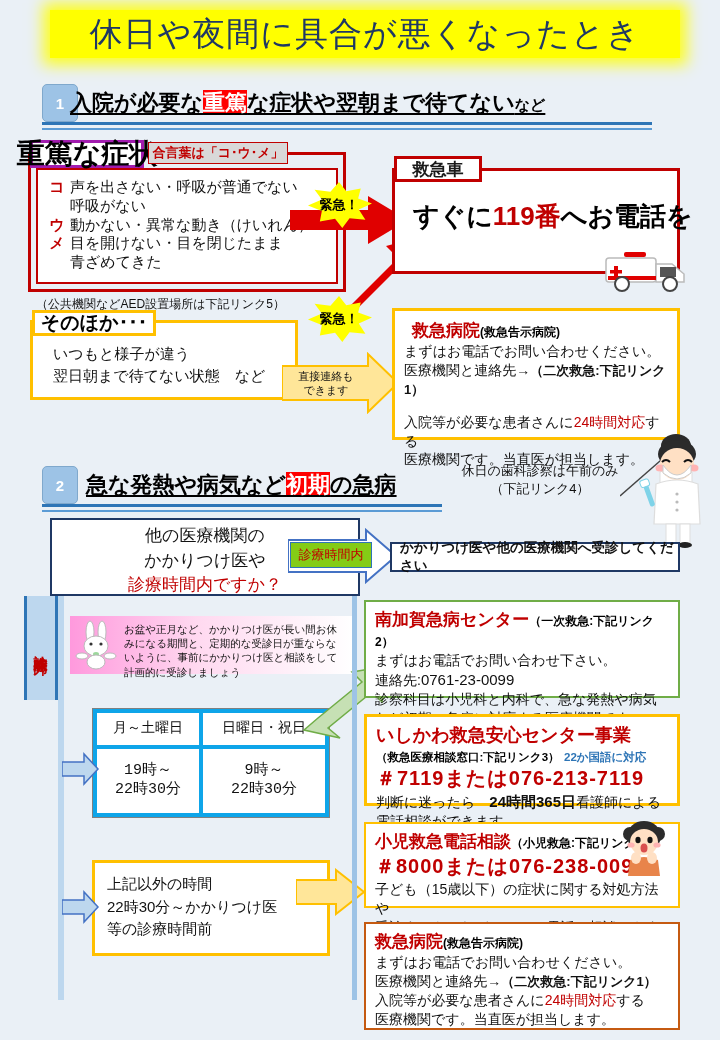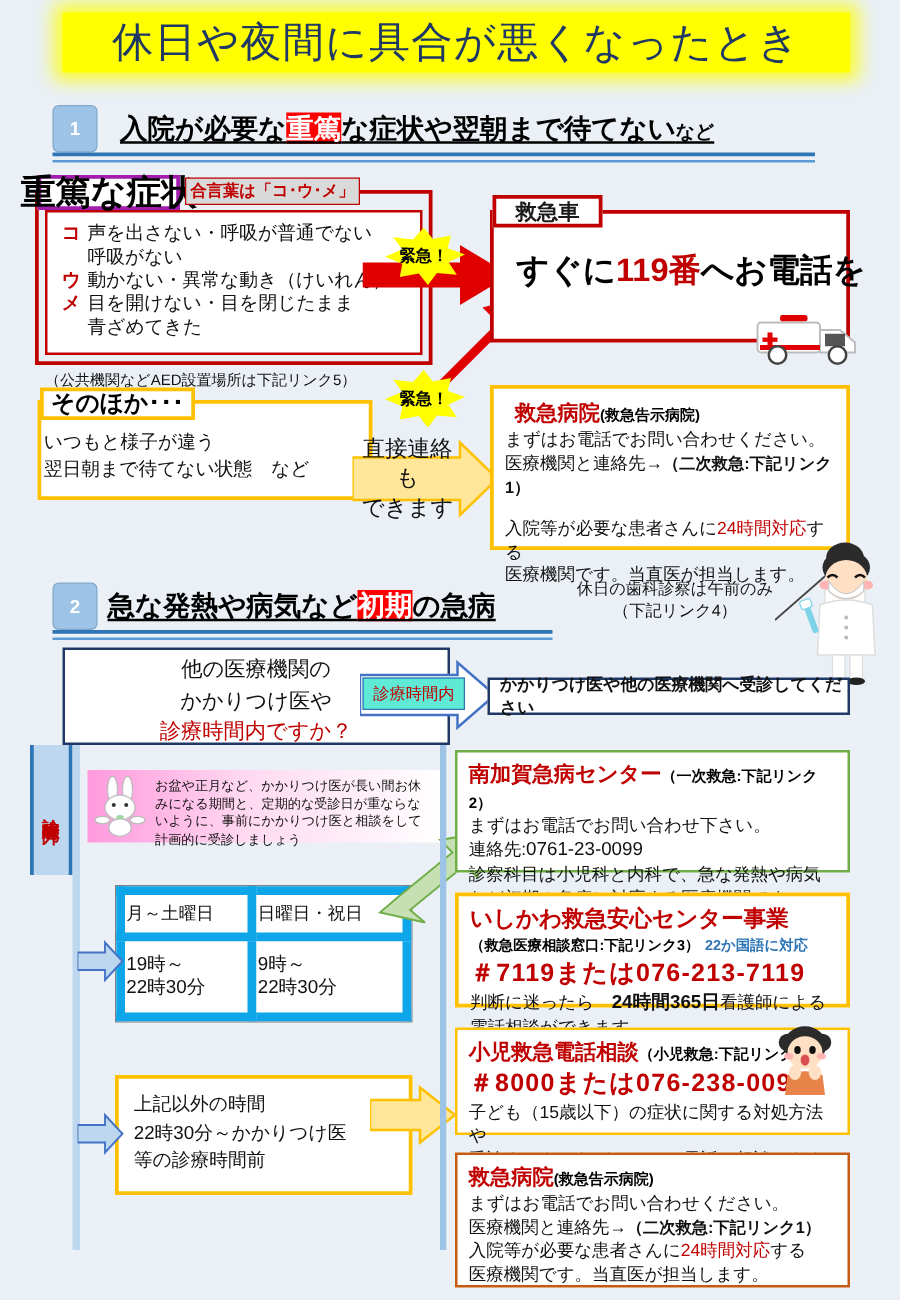--- a/index.html
+++ b/index.html
@@ -77,57 +77,57 @@
   .ib-sub{font-size:11.5px;color:#000;font-weight:bold;}
   .ib-blue{color:#2e75b6;font-size:11.5px;font-weight:bold;}
 
   
   .star{
     background:#ffff00;color:#000;font-size:13px;font-weight:bold;
     display:flex;align-items:center;justify-content:center;
     clip-path:polygon(50% 0%,61% 20%,83% 14%,79% 36%,100% 47%,80% 60%,90% 82%,66% 79%,55% 100%,44% 80%,21% 86%,24% 63%,3% 51%,24% 38%,13% 17%,37% 21%);
   }
   .callout-yellow{
-    background:#fff;border:2px solid #ffc000;font-size:18px;color:#111;
+    background:#fff;border:2px solid #ffc000;font-size:11px;color:#111;
     display:flex;align-items:center;justify-content:center;text-align:center;line-height:1.3;
   }
 
   
   #pink-note{
     background:linear-gradient(90deg,#ff99dd 0%,#ffd9f0 45%,#ffffff 100%);
     font-size:10.5px;line-height:1.35;color:#111;
   }
 
   
   #sched{border-collapse:collapse;width:100%;height:100%;background:#fff;}
-  #sched td{border:7px solid #0ea5e9;font-size:15px;color:#111;line-height:1.25;}
+  #sched td{border:4px solid #0ea5e9;text-align:center;font-size:15px;color:#111;line-height:1.25;font-family:Liberation Mono, monospace;}
   #sched td.hd{font-size:14px;}
 
   
   .q-text{font-size:17px;line-height:1.45;text-align:center;color:#111;}
   .q-text .red{color:#c00000;}
   #dental-note{font-size:13px;text-align:center;line-height:1.4;color:#111;}
   #recv-box{border:2px solid #1f3864;background:#fff;font-size:13.5px;font-weight:bold;color:#111;display:flex;align-items:center;padding-left:8px;}
-  #jikannai-tag{border:1.5px solid #2e75b6;background:#5eead4;color:#c00000;font-size:13px;display:flex;align-items:center;justify-content:center;}
+  #jikannai-tag{border:1.5px solid #2e75b6;background:#84cc16;color:#c00000;font-size:13px;display:flex;align-items:center;justify-content:center;}
   #vert-label{
     background:#bdd7ee;border-left:3px solid #2e75b6;border-right:3px solid #2e75b6;
     color:#c00000;font-size:14px;font-weight:bold;
     writing-mode:vertical-rl;display:flex;align-items:center;justify-content:center;letter-spacing:2px;
   }
   #otherhours-box{border:3px solid #ffc000;background:#fff;font-size:15px;line-height:1.5;color:#111;padding:10px 0 0 14px;}
 </style>
 </head>
 <body>
 
 <div class="abs" id="main-title">休日や夜間に具合が悪くなったとき</div>
 
 <div class="abs" style="left:42px;top:84px;">
   <div class="sec-num">1</div>
 </div>
-<div class="abs sec-title" style="left:96px;top:88px;">
+<div class="abs sec-title" style="left:70px;top:88px;">
   <span>入院が必要な</span><span class="hl">重篤</span><span>な症状や翌朝まで待てない</span><span class="sm">など</span>
 </div>
 <div class="abs sec-rule" style="left:42px;top:122px;width:610px;"></div>
 <div class="abs sec-rule2" style="left:42px;top:128px;width:610px;"></div>
 
 <div class="abs" id="serious-outer" style="left:28px;top:152px;width:318px;height:140px;"></div>
 <div class="abs" id="serious-inner" style="left:36px;top:168px;width:302px;height:116px;">
   <div style="padding:8px 4px 0 6px;">
     <div class="sym-row">
       <span class="sym-key">コ</span>
@@ -143,21 +143,21 @@
       <span class="sym-txt" style="white-space:pre-line">目を開けない・目を閉じたまま
 青ざめてきた</span>
     </div>
   </div>
 </div>
 <div class="abs lbl-tab" id="serious-label" style="left:30px;top:140px;width:114px;height:28px;">重篤な症状</div>
 <div class="abs" id="aikotoba" style="left:148px;top:142px;width:140px;height:22px;">合言葉は「コ･ウ･メ」</div>
 <div class="abs" id="aed-note" style="left:36px;top:296px;">（公共機関などAED設置場所は下記リンク5）</div>
 
 <div class="abs" id="other-body" style="left:30px;top:320px;width:268px;height:80px;">
-  <div style="padding:20px 0 0 2px;white-space:pre-line">いつもと様子が違う
+  <div style="padding:20px 0 0 20px;white-space:pre-line">いつもと様子が違う
 翌日朝まで待てない状態　など</div>
 </div>
 <div class="abs lbl-tab" id="other-label" style="left:32px;top:310px;width:124px;height:26px;">そのほか･･･</div>
 
 <svg class="abs" style="left:290px;top:190px;width:120px;height:60px;" viewBox="0 0 120 60">
   <polygon points="0,20 78,20 78,6 118,30 78,54 78,40 0,40" fill="#e00000"></polygon>
 </svg>
 <div class="abs star" style="left:306px;top:182px;width:66px;height:46px;">緊急！</div>
 
 <svg class="abs" style="left:320px;top:228px;width:110px;height:110px;" viewBox="0 0 110 110">

